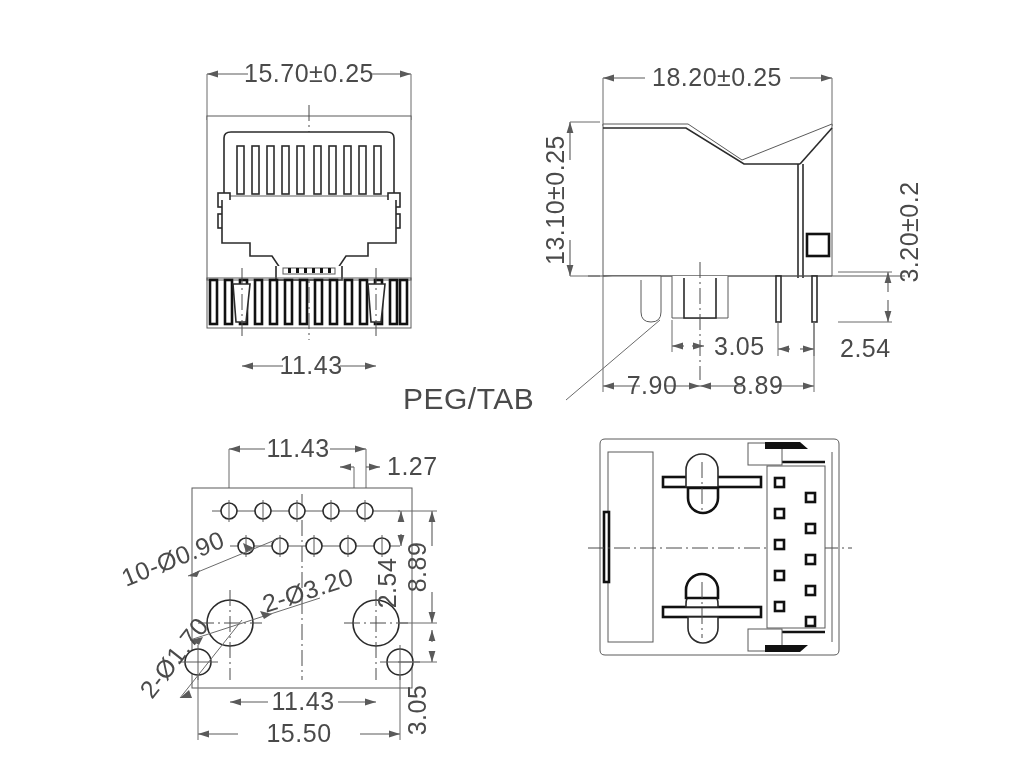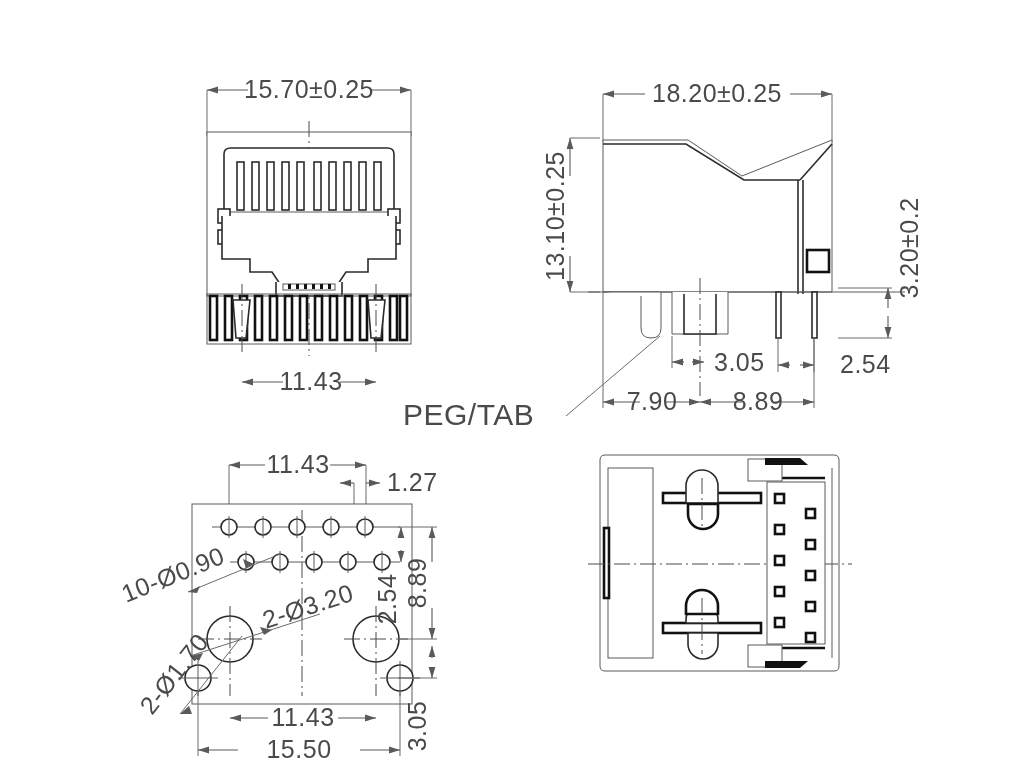--- a/index.html
+++ b/index.html
@@ -4,21 +4,21 @@
 <title>RJ45 Connector Technical Drawing</title>
 <style>
   html,body{margin:0;padding:0;background:#ffffff;}
   body{
     width:1034px;height:781px;
     font-family:"Liberation Sans", sans-serif;
     overflow:hidden;
     position:relative;
   }
   #sheet{
-    position:absolute;left:0;top:16px;width:1034px;height:737px;
+    position:absolute;left:0;top:0;width:1034px;height:737px;
     background:#ffffff;
   }
   svg{display:block;}
   .dimtxt-lg{
     font-family:"Liberation Sans", sans-serif;
     font-size:25px;
     fill:#4a4a4a;
     letter-spacing:0.5px;
   }
   .thin{stroke:#5a5a5a;stroke-width:1;fill:none;}

